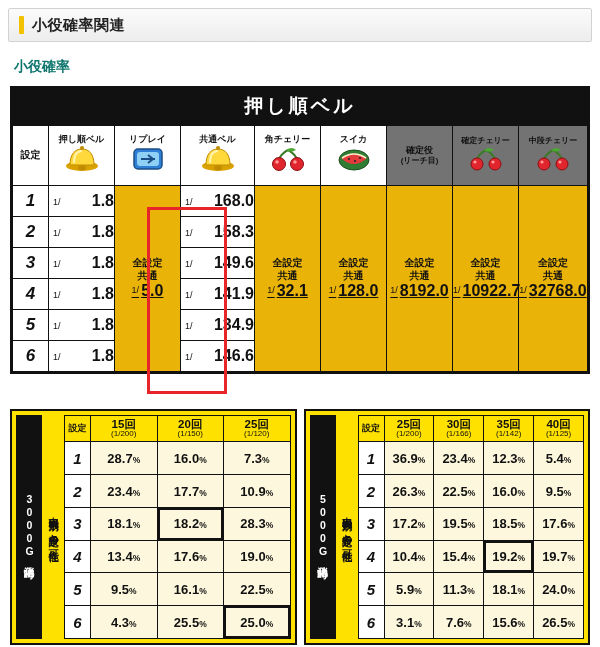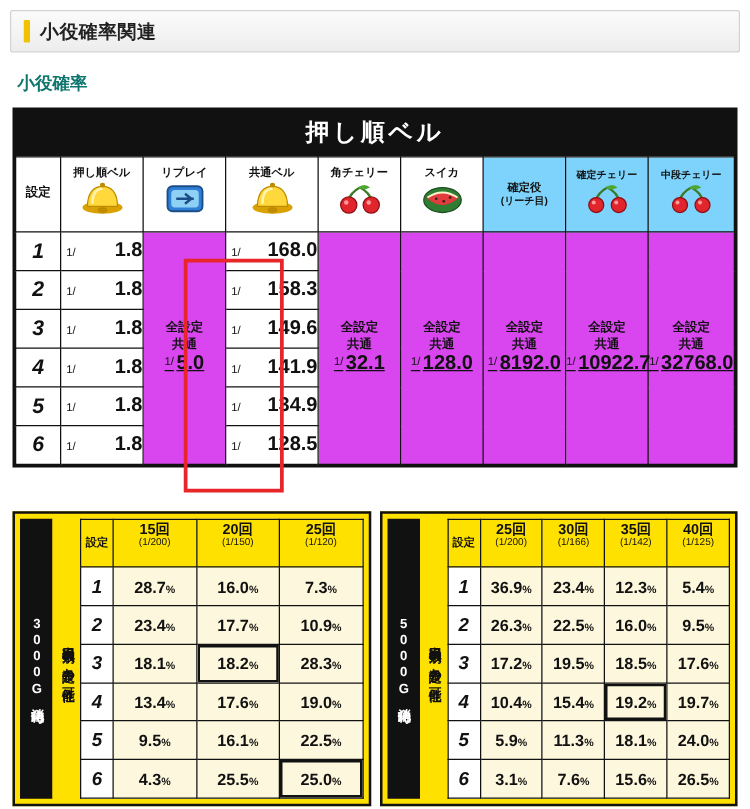--- a/index.html
+++ b/index.html
@@ -40,38 +40,38 @@
     background:#111; color:#fff; text-align:center;
     font-size:19px; font-weight:bold; letter-spacing:3px;
     padding:5px 0 6px 0;
   }
   table.prob { width:100%; border-collapse:collapse; table-layout:fixed; }
   table.prob td, table.prob th { border:1px solid #111; padding:0; }
 
   .colhead { height:60px; text-align:center; vertical-align:middle; background:#fff; }
   .colhead .lbl { font-size:9px; font-weight:bold; display:block; line-height:1.1; }
   .colhead .lbl2 { font-size:8px; font-weight:bold; display:block; line-height:1.15; }
-  .colhead.pink { background:#7dd3fc;margin-top:48px; }
+  .colhead.pink { background:#737373;margin-top:48px; }
   .setcol { width:34px; background:#fff; text-align:center; vertical-align:middle; }
   .setcol .lbl { font-size:10px; font-weight:bold; line-height:1.05; display:block; }
 
   .icon { display:block; margin:2px auto 0 auto; }
 
   .setnum {
     width:34px; height:31px; text-align:center; vertical-align:middle;
     font-size:17px; font-weight:bold; font-style:italic; background:#fff;
   }
   .val {
     height:31px; text-align:right; vertical-align:middle;
     font-size:16px; font-weight:bold; padding-right:5px; background:#fff;
     white-space:nowrap;
   }
   .val .frac { font-size:9px; font-weight:normal; float:left; margin-left:4px; margin-top:5px; }
   .merged {
-    text-align:center; vertical-align:middle; background:#d946ef; font-size:16px; font-weight:bold;
+    text-align:center; vertical-align:middle; background:#eab308; font-size:16px; font-weight:bold;
   }
   .merged .sm { font-size:10px; font-weight:bold; display:block; line-height:1.25; }
   .merged .bigv { display:inline-block;text-decoration:underline; }
   .merged .bigv .frac { font-size:9px; font-weight:normal; margin-right:2px; vertical-align:3px; }
 
   
   .redbox {
     position:absolute; border:3px solid #e8262a; pointer-events:none;
   }
 
@@ -87,21 +87,21 @@
   .vlabel {
     width:26px; background:#111; color:#fff; font-size:10.5px; font-weight:bold;
     writing-mode:vertical-rl; text-orientation:upright;
     display:flex; align-items:center; justify-content:center;
     letter-spacing:1px; line-height:1.05; padding:2px 0;
   }
   table.rate { border-collapse:collapse; table-layout:fixed; flex:1; background:#fff; }
   table.rate td, table.rate th { border:1px solid #111; text-align:center; }
   table.rate thead th { background:#ffe100; font-weight:bold; }
   .hset { width:26px; font-size:9px; padding:2px 0; }
-  .hg { font-size:11.5px; font-weight:bold; line-height:1.05; padding:2px 1px 15px 1px; }
+  .hg { font-size:11.5px; font-weight:bold; line-height:1.05; padding:2px 1px 3px 1px; }
   .hg .sub { display:block; font-size:8px; font-weight:normal; }
   .rset { width:26px; font-size:15px; font-weight:bold; font-style:italic; background:#fff; height:25px; }
   .rv { font-size:13px; font-weight:bold; background:#fdf8dd; height:25px; }
   .rv .pct { font-size:8.5px; font-weight:bold; }
   .rv.hl { box-shadow: inset 0 0 0 2px #111; }
 </style>
 </head>
 <body>
 
 <div class="page">
@@ -278,21 +278,21 @@
           <td class="val"><span class="frac">1/</span><span>141.9</span></td>
         </tr>
         <tr>
           <td class="setnum">5</td>
           <td class="val"><span class="frac">1/</span><span>1.8</span></td>
           <td class="val"><span class="frac">1/</span><span>134.9</span></td>
         </tr>
         <tr>
           <td class="setnum">6</td>
           <td class="val"><span class="frac">1/</span><span>1.8</span></td>
-          <td class="val"><span class="frac">1/</span><span>128.5</span></td>
+          <td class="val"><span class="frac">1/</span><span>146.6</span></td>
         </tr>
       </tbody>
     </table>
   </div>
 
   <div class="redbox" style="left:147px; top:199px; width:80px; height:187px;"></div>
 
   <div class="bottom">
 
     <div class="ypanel">

